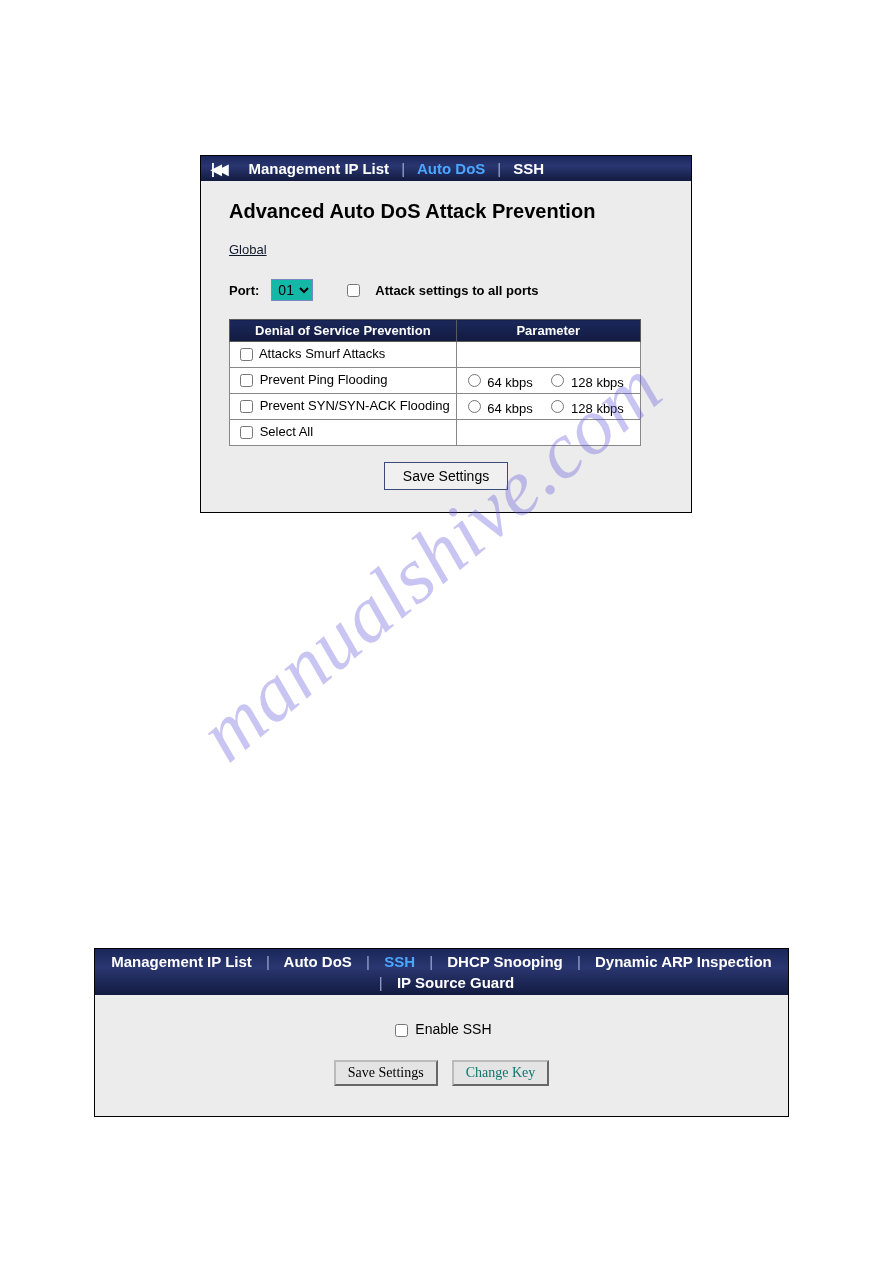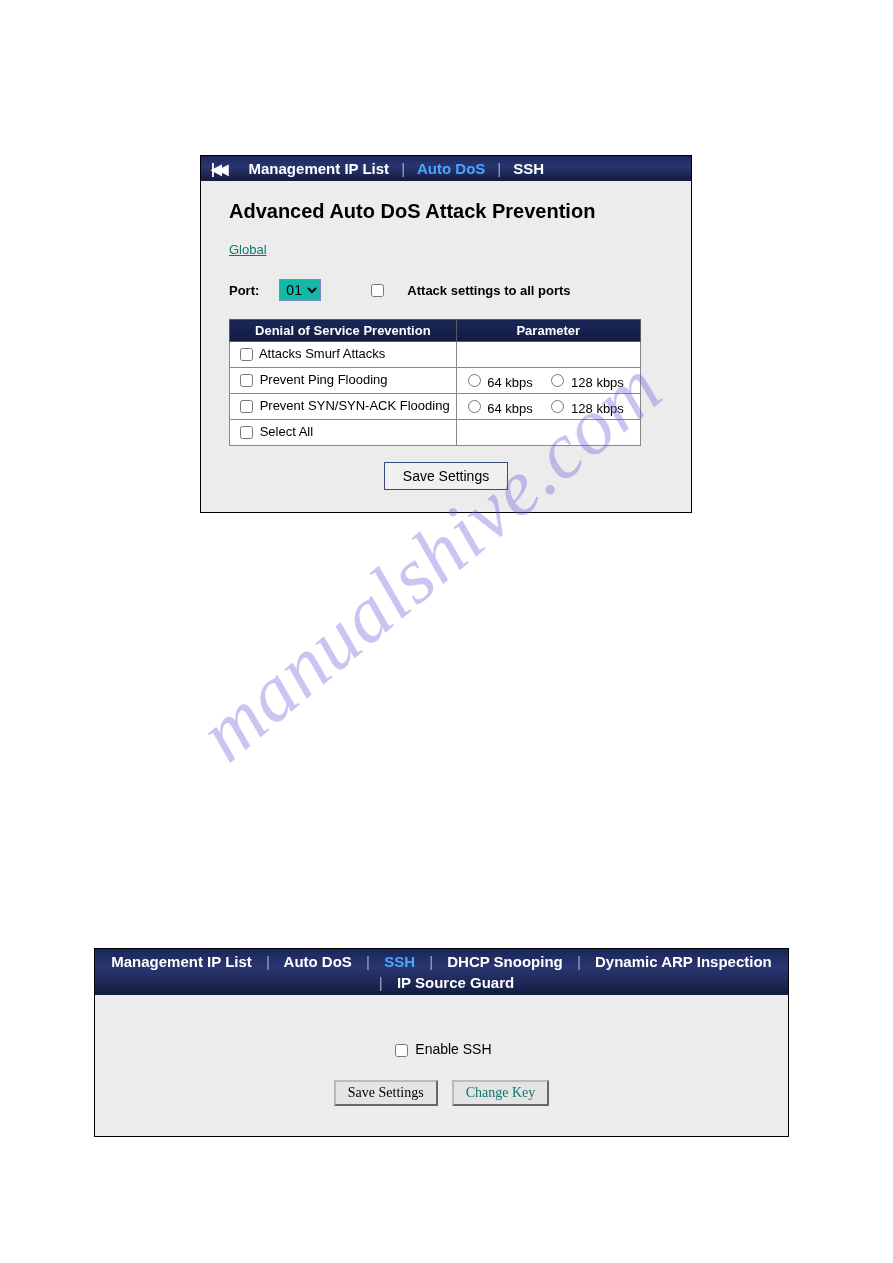--- a/index.html
+++ b/index.html
@@ -54,23 +54,23 @@
     align-items: center;
     gap: 4px;
   }
   .tabbar .rewind { font-size: 14px; letter-spacing: -4px; margin-right: 8px; }
   .tabbar .sep { color: #9aa6d0; padding: 0 8px; font-weight: normal; }
   .tabbar .tab-active { color: #4aa6ff; }
   .tabbar .tab { cursor: pointer; }
 
   .p1-body { padding: 18px 28px 22px 28px; }
   .p1-title { font-weight: bold; font-size: 20px; margin: 0 0 18px 0; line-height: 1.25; }
-  .global-link { color: #0f766e; text-decoration: underline; font-size: 13px; }
-
-  .portrow { margin-top: 22px; display: flex; align-items: center; gap: 20px; font-weight: bold; }
+  .global-link { color: #0f172a; text-decoration: underline; font-size: 13px; }
+
+  .portrow { margin-top: 22px; display: flex; align-items: center; gap: 12px; font-weight: bold; }
   select.port { border: 1px solid #7a8ac0; background: #14b8a6; font-size: 14px; padding: 1px 2px; }
   .cb { width: 13px; height: 13px; vertical-align: middle; }
 
   table.dostable {
     margin-top: 18px;
     border-collapse: collapse;
     width: 390px;
   }
   table.dostable th {
     background: linear-gradient(#1a275a,#121b40);
@@ -111,21 +111,21 @@
     color: #fff;
     font-weight: bold;
     font-size: 15px;
     padding: 2px 12px 2px 12px;
     line-height: 1.4;
     text-align: center;
   }
   .tabbar2 .sep { color: #9aa6d0; padding: 0 10px; font-weight: normal; }
   .tabbar2 .tab-active { color: #4aa6ff; }
   .p2-body { padding: 26px 10px 30px 10px; text-align: center; }
-  .ssh-row { font-size: 14px; margin-bottom: 20px; margin-top: 20px; }
+  .ssh-row { font-size: 14px; margin-bottom: 20px; }
   .btn-row { display: flex; gap: 14px; justify-content: center; }
   .btn-3d {
     border: 2px outset #bbb;
     background: #e4e4e4;
     padding: 3px 12px;
     font-family: "Times New Roman", serif;
     font-size: 14px;
   }
   .btn-disabled { color: #0f766e; }
 </style>

